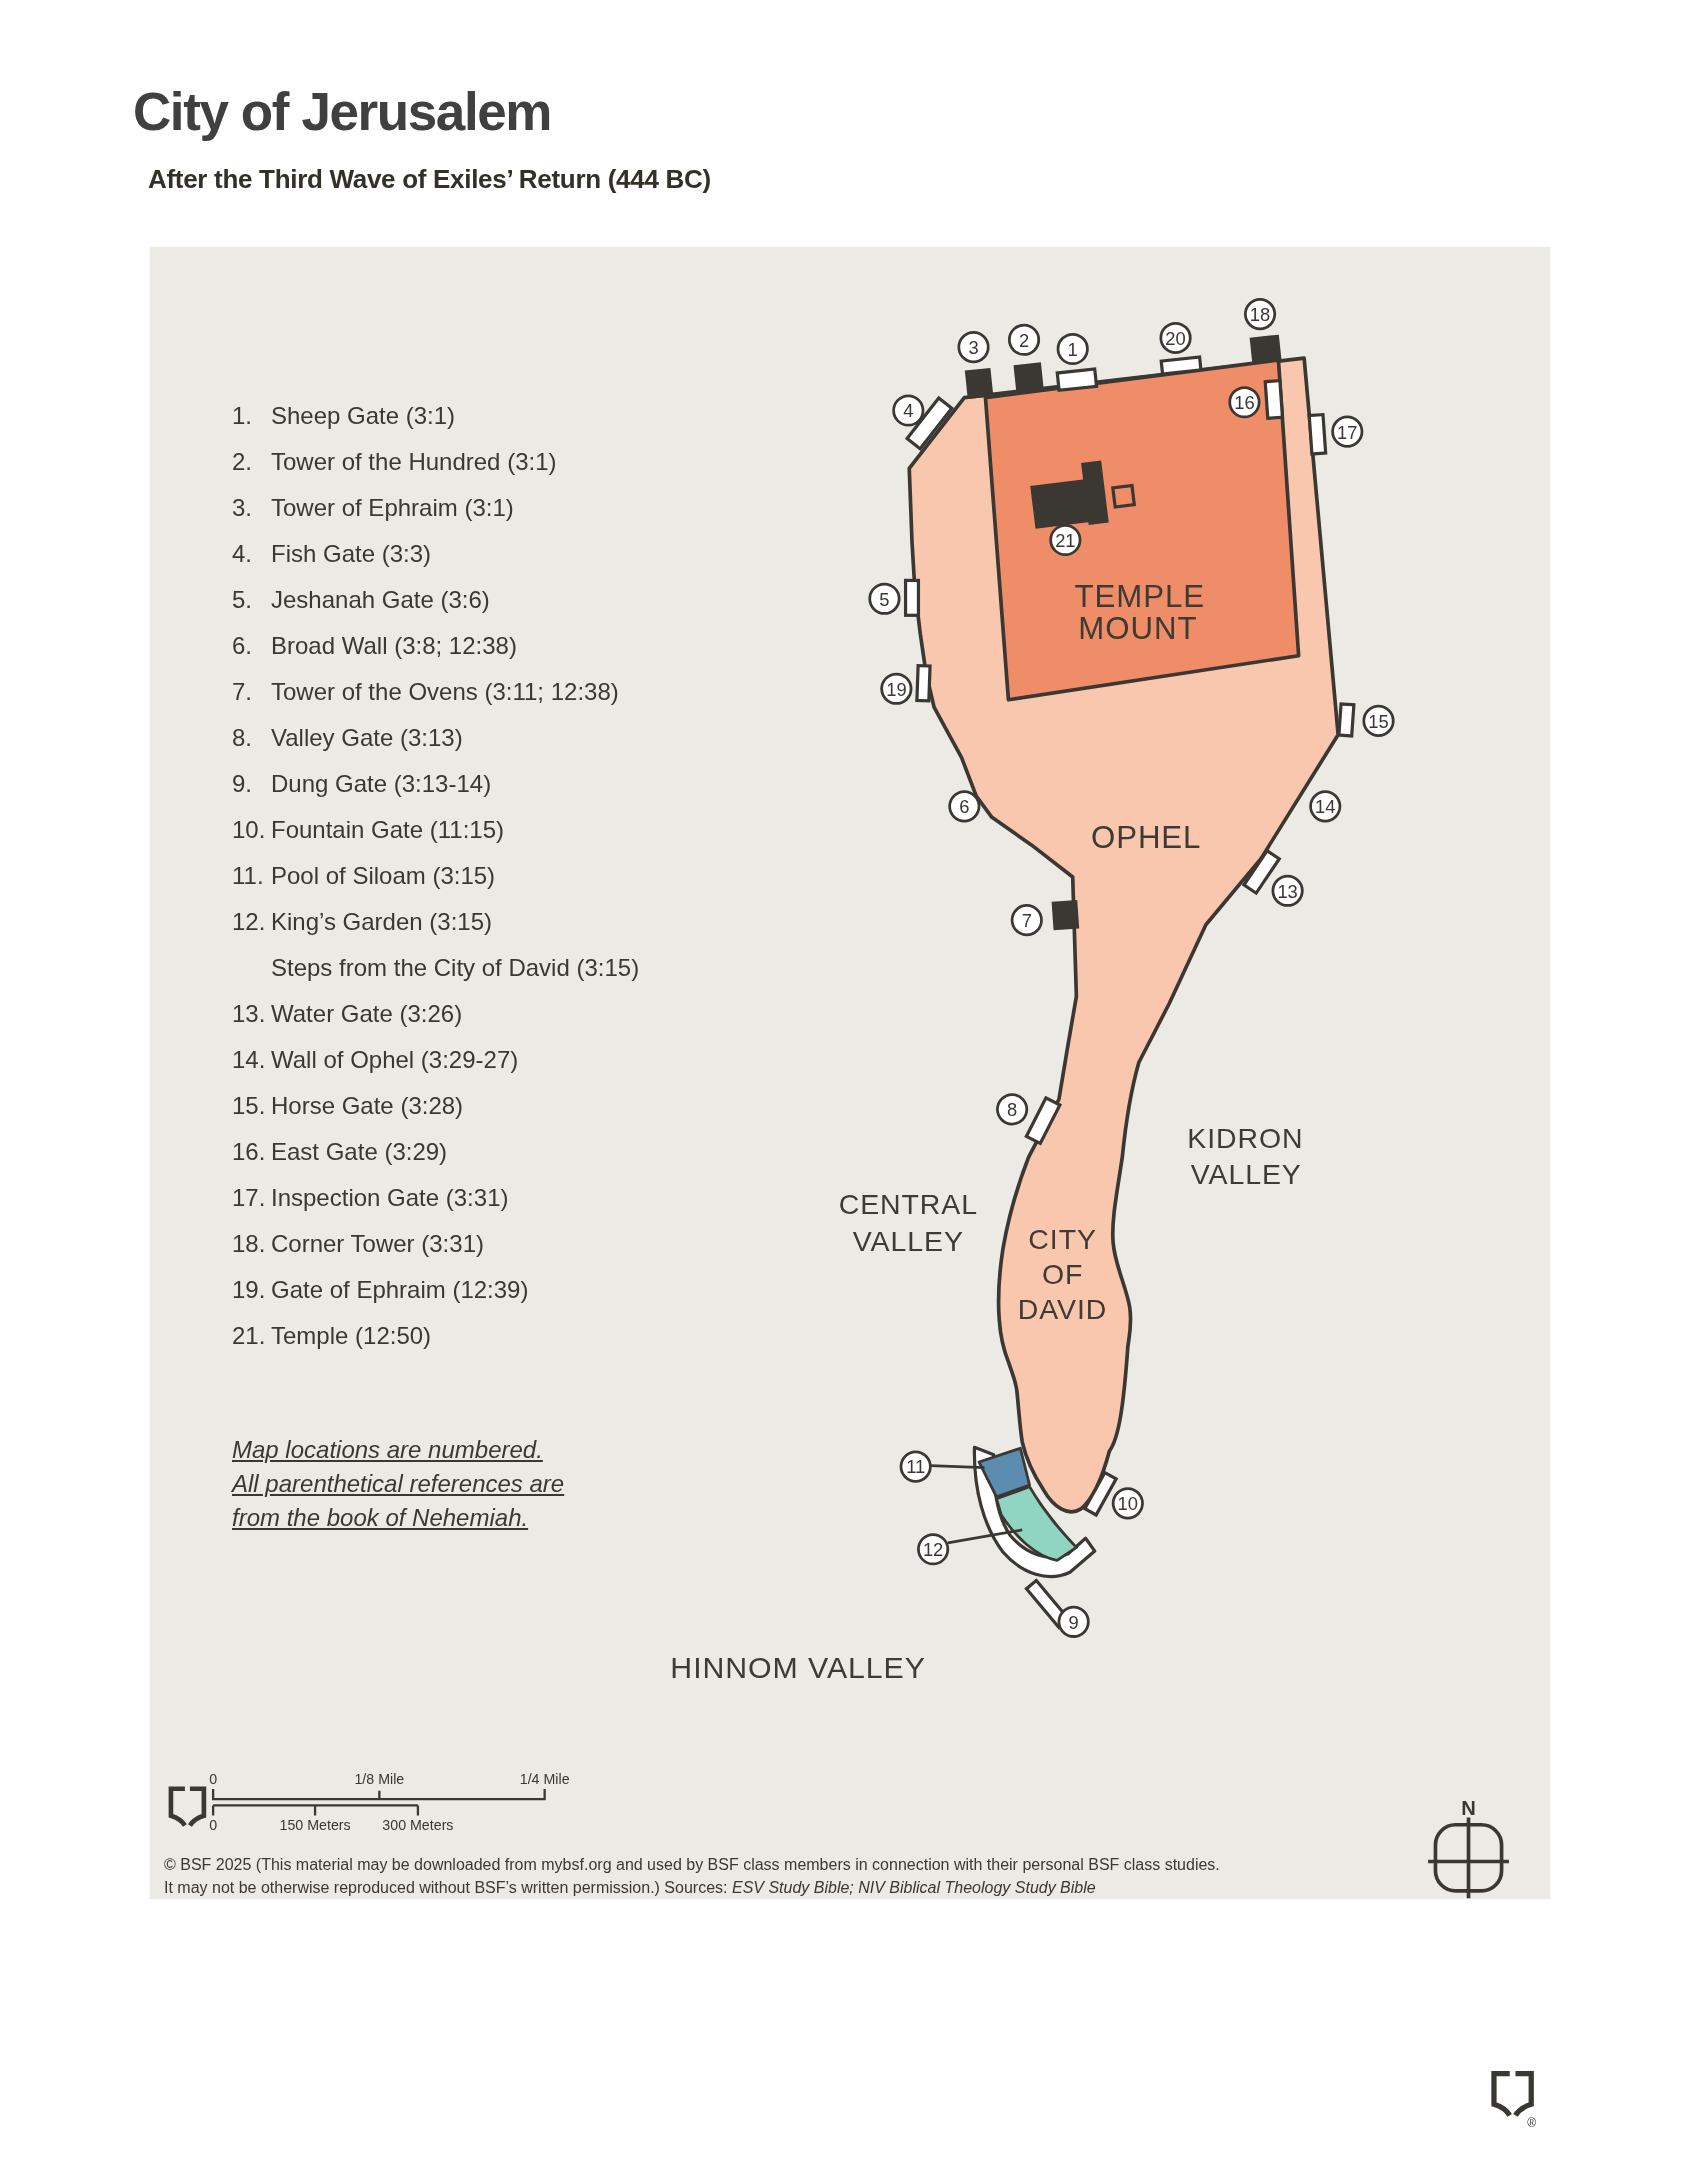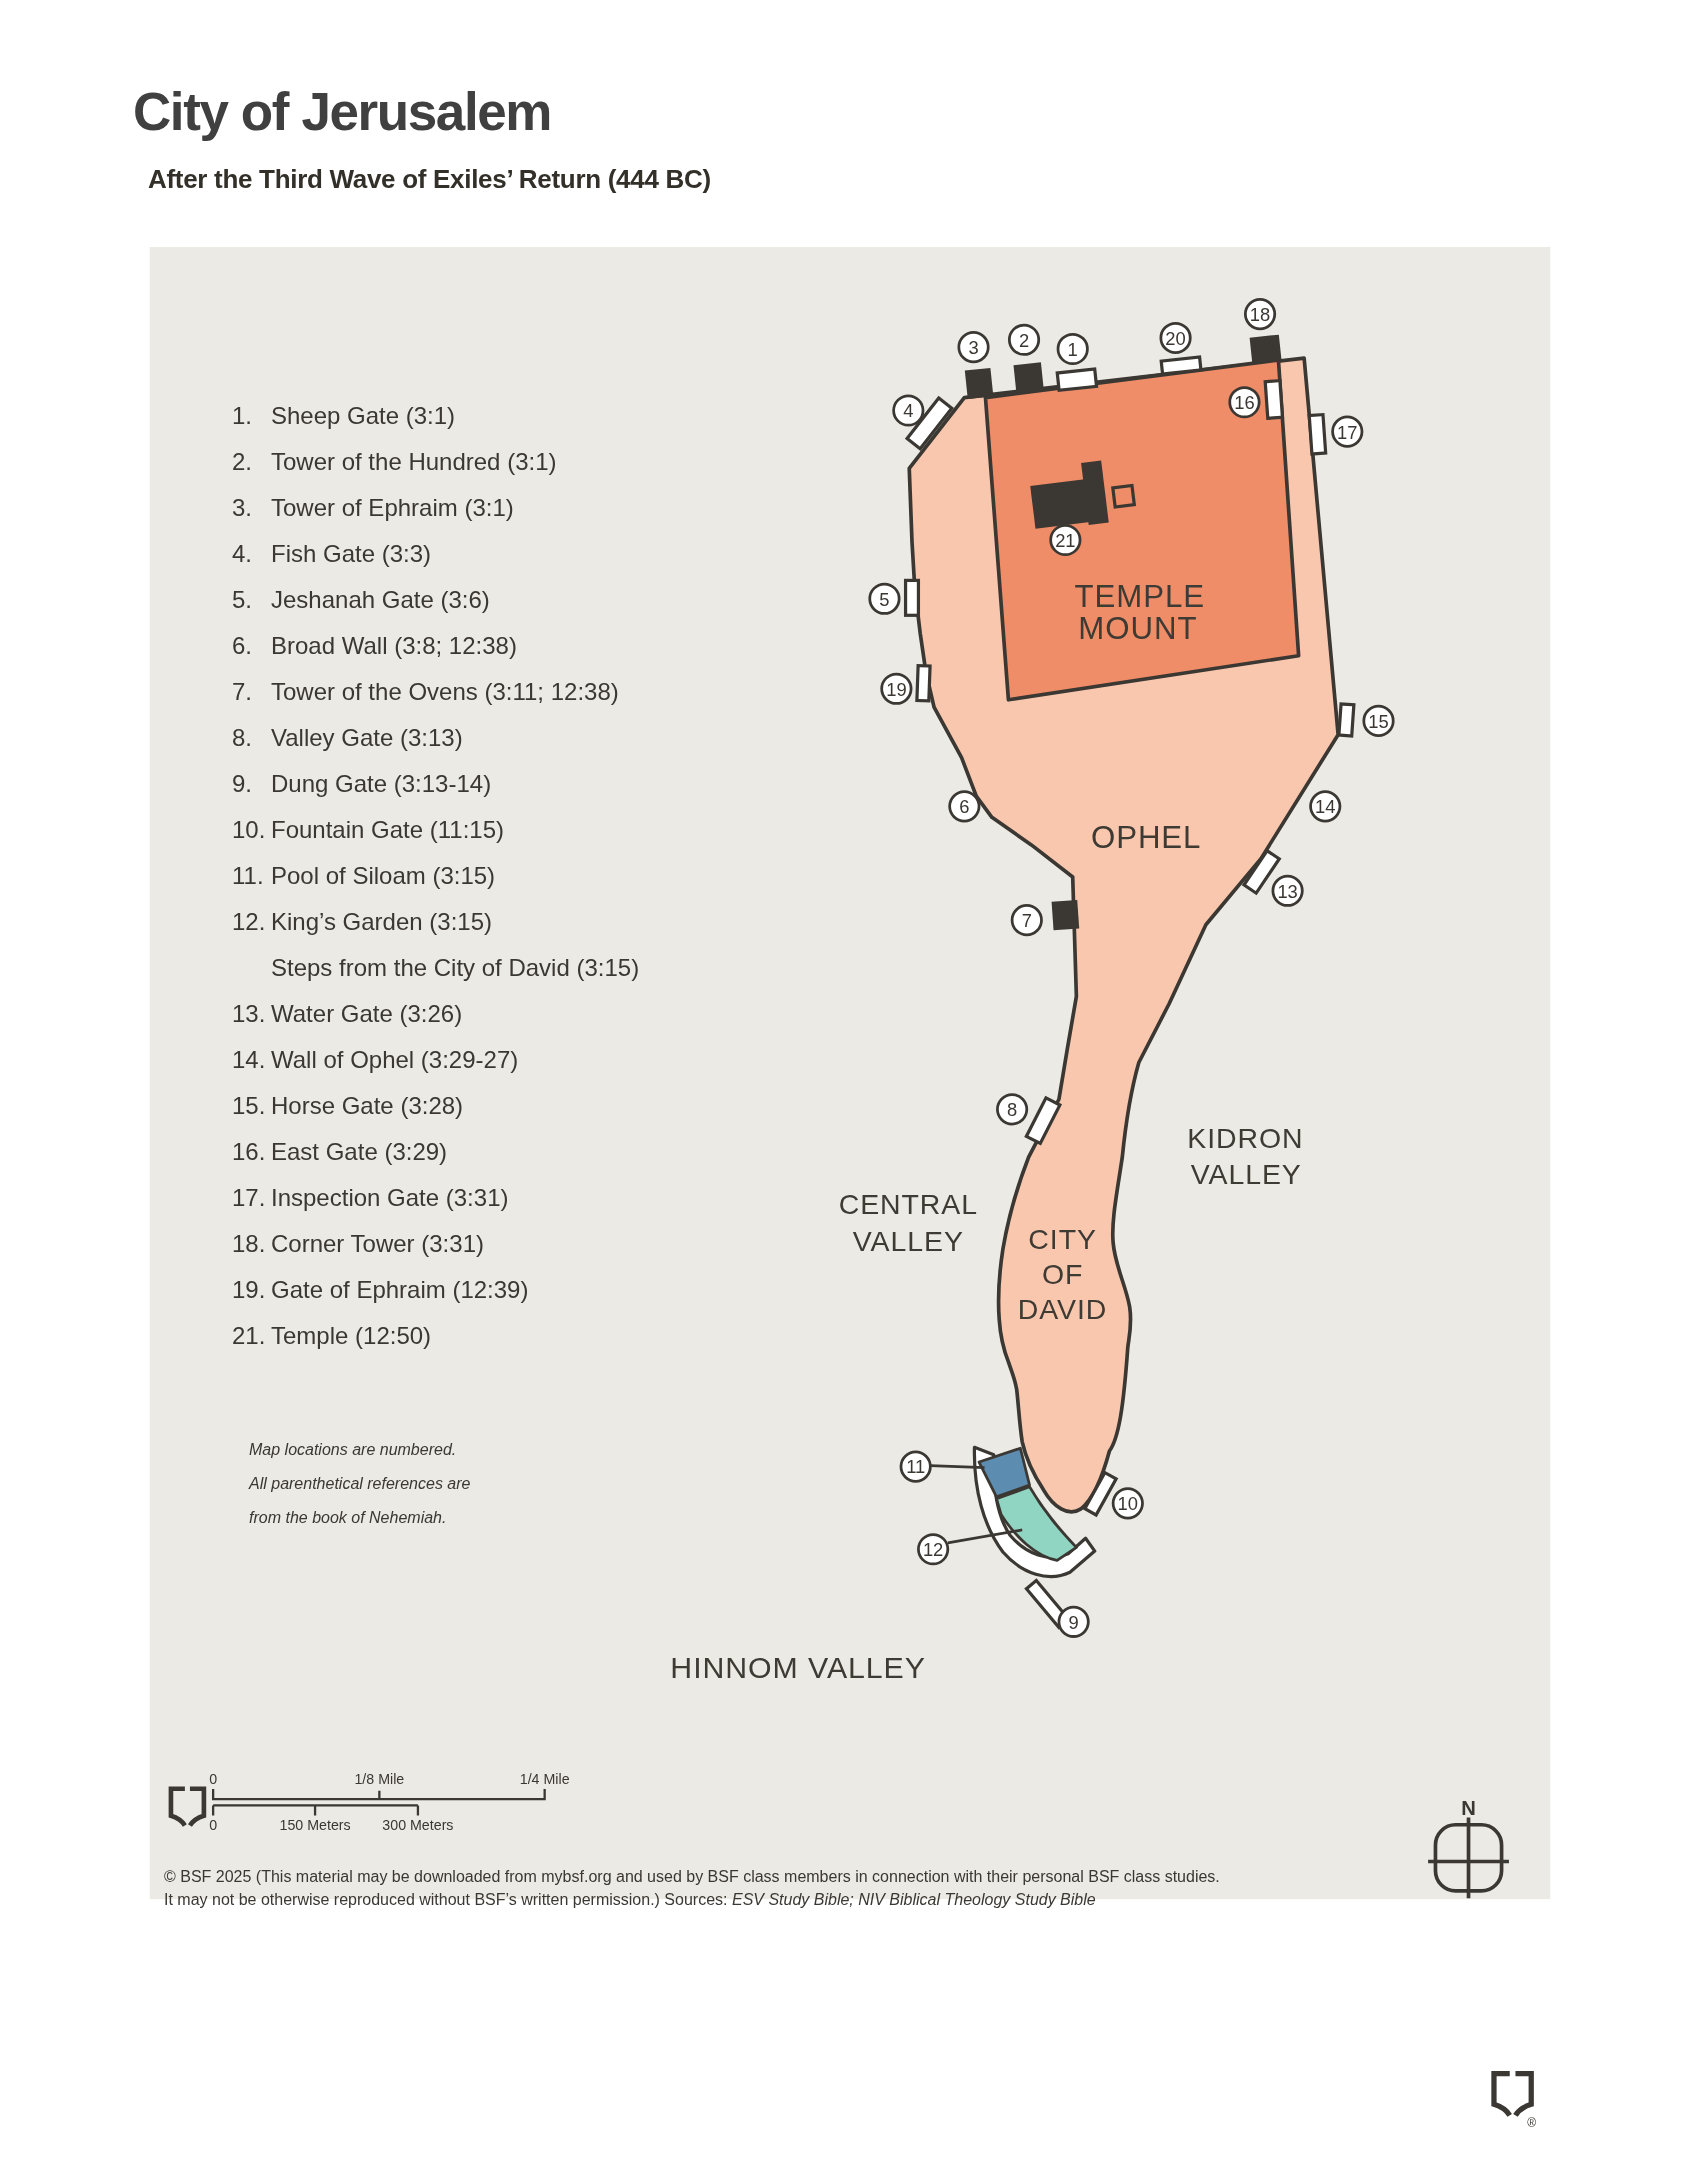--- a/index.html
+++ b/index.html
@@ -13,26 +13,26 @@
     font-size:53px;font-weight:bold;letter-spacing:-1.4px;color:#404040;
   }
   .subtitle{
     position:absolute;left:136px;top:152px;margin:12px;
     font-size:26px;font-weight:bold;letter-spacing:-0.3px;color:#333029;
   }
   .legend{position:absolute;left:232px;top:393px}
   .legend-row{display:flex;align-items:center;height:46px;font-size:24px;white-space:nowrap}
   .legend-row .num{width:39px;flex:none}
   .note{
-    position:absolute;left:249px;top:1433px;
-    font-size:16px;font-style:italic;line-height:34px;white-space:nowrap;
+    position:absolute;left:232px;top:1433px;
+    font-size:24px;font-style:italic;line-height:34px;white-space:nowrap;text-decoration:underline;
   }
   .footer-text{
     position:absolute;left:164px;top:1853px;
-    font-size:16px;line-height:23px;white-space:nowrap;color:#3B3732;margin-top:12px;
+    font-size:16px;line-height:23px;white-space:nowrap;color:#3B3732;
   }
   .marker-circle{fill:#ffffff;stroke:#3B3732;stroke-width:3}
   .marker-num{
     fill:#3B3732;font-size:20px;font-weight:500;
     text-anchor:middle;font-family:"Liberation Sans",sans-serif;
   }
   .region-label{
     fill:#3E3A34;letter-spacing:1px;text-anchor:middle;
     font-family:"Liberation Sans",sans-serif;
   }

